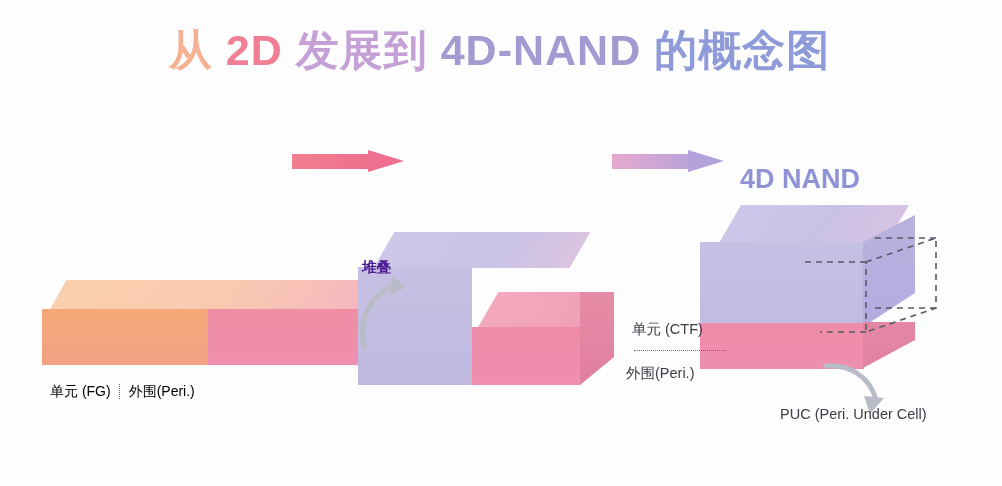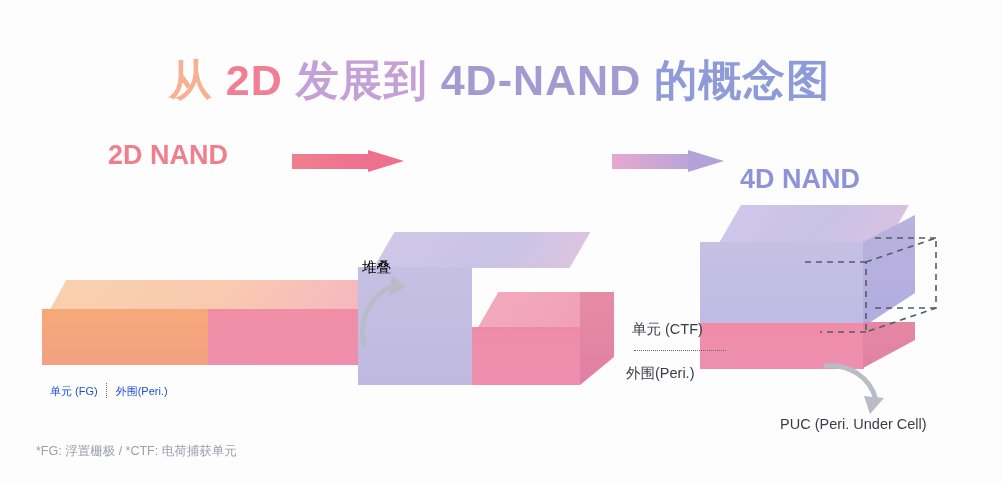--- a/index.html
+++ b/index.html
@@ -24,21 +24,20 @@
   #title {
     position: absolute;
     left: 0;
     top: 22px;
     width: 999px;
     text-align: center;
     font-size: 43px;
     font-weight: bold;
     letter-spacing: 1px;
     white-space: nowrap;
-    margin-top: 30px;
   }
   #title .t-a { color: #f6b092; }
   #title .t-b { color: #f07f94; }
   #title .t-c { color: #c4a0d6; }
   #title .t-d { color: #a39ad2; }
   #title .t-e { color: #8f9ad8; }
 
   
   .stage-label {
     position: absolute;
@@ -142,66 +141,65 @@
   }
   #b4d-side-lower {
     position: absolute; left: 163px; top: 117px; width: 52px; height: 75px;
     background: linear-gradient(180deg, #e487a4 0%, #de7ea0 100%);
     clip-path: polygon(0 0, 100% -28px, 100% 18px, 0 46px);
   }
 
   
   .caption {
     position: absolute;
-    font-size: 11px;
-    color: #1d4ed8;
+    font-size: 14px;
+    color: #000000;
     white-space: nowrap;
   }
   .caption .sep {
     display: inline-block;
     width: 1px;
     height: 15px;
     border-left: 1.4px dotted #6a6a76;
     margin: 0 8px -3px 8px;
   }
   #cap-2d { left: 50px; top: 383px; }
   #cap-3d { left: 382px; top: 383px; }
 
   #cap-4d-cell { position: absolute; left: 632px; top: 320px; font-size: 14.5px; color: #3c3c46; white-space: nowrap; }
   #cap-4d-peri { position: absolute; left: 626px; top: 364px; font-size: 14.5px; color: #3c3c46; white-space: nowrap; }
   #cap-4d-dot { position: absolute; left: 634px; top: 350px; width: 92px; border-top: 1.5px dotted #6a6a76; }
 
   #cap-puc {
-    position: absolute; left: 780px; top: 416px;
+    position: absolute; left: 780px; top: 406px;
     font-size: 14.5px; color: #3c3c46; white-space: nowrap;
   }
 
   #cap-stack {
     position: absolute; left: 362px; top: 258px;
-    font-size: 14.5px; font-weight: normal; color: #000000; white-space: nowrap;
+    font-size: 14.5px; font-weight: bold; color: #4c1d95; white-space: nowrap;
   }
 
   #footnote {
     position: absolute; left: 36px; top: 443px;
     font-size: 12.5px; color: #9aa0ac; white-space: nowrap;
   }
 
   
   .curve-arrow { position: absolute; }
 </style>
 </head>
 <body>
 
 <div id="stage">
 
   <div id="title">
     <span class="t-a">从 </span><span class="t-b">2D </span><span class="t-c">发展到 </span><span class="t-d">4D-NAND </span><span class="t-e">的概念图</span>
   </div>
 
-  <div class="stage-label" id="label-2d">2D NAND</div>
   <div class="stage-label" id="label-4d">4D NAND</div>
 
   <div class="big-arrow" id="arrow-1">
     <div class="shaft"></div>
     <div class="head"></div>
   </div>
   <div class="big-arrow" id="arrow-2">
     <div class="shaft"></div>
     <div class="head"></div>
   </div>
@@ -251,15 +249,14 @@
   <div id="cap-4d-dot"></div>
   <div id="cap-4d-peri">外围(Peri.)</div>
 
   <svg class="curve-arrow" style="left:818px; top:362px;" width="74" height="60" viewBox="0 0 74 60">
     <path d="M8 4 C 30 2, 52 14, 58 38" stroke="#b9bcc7" stroke-width="5" fill="none" stroke-linecap="round"></path>
     <path d="M66 36 L 52 52 L 46 34 Z" fill="#b9bcc7"></path>
   </svg>
 
   <div id="cap-puc">PUC (Peri. Under Cell)</div>
 
-  <div id="footnote">*FG: 浮置栅极 / *CTF: 电荷捕获单元</div>
 
 </div>
 
 </body></html>

